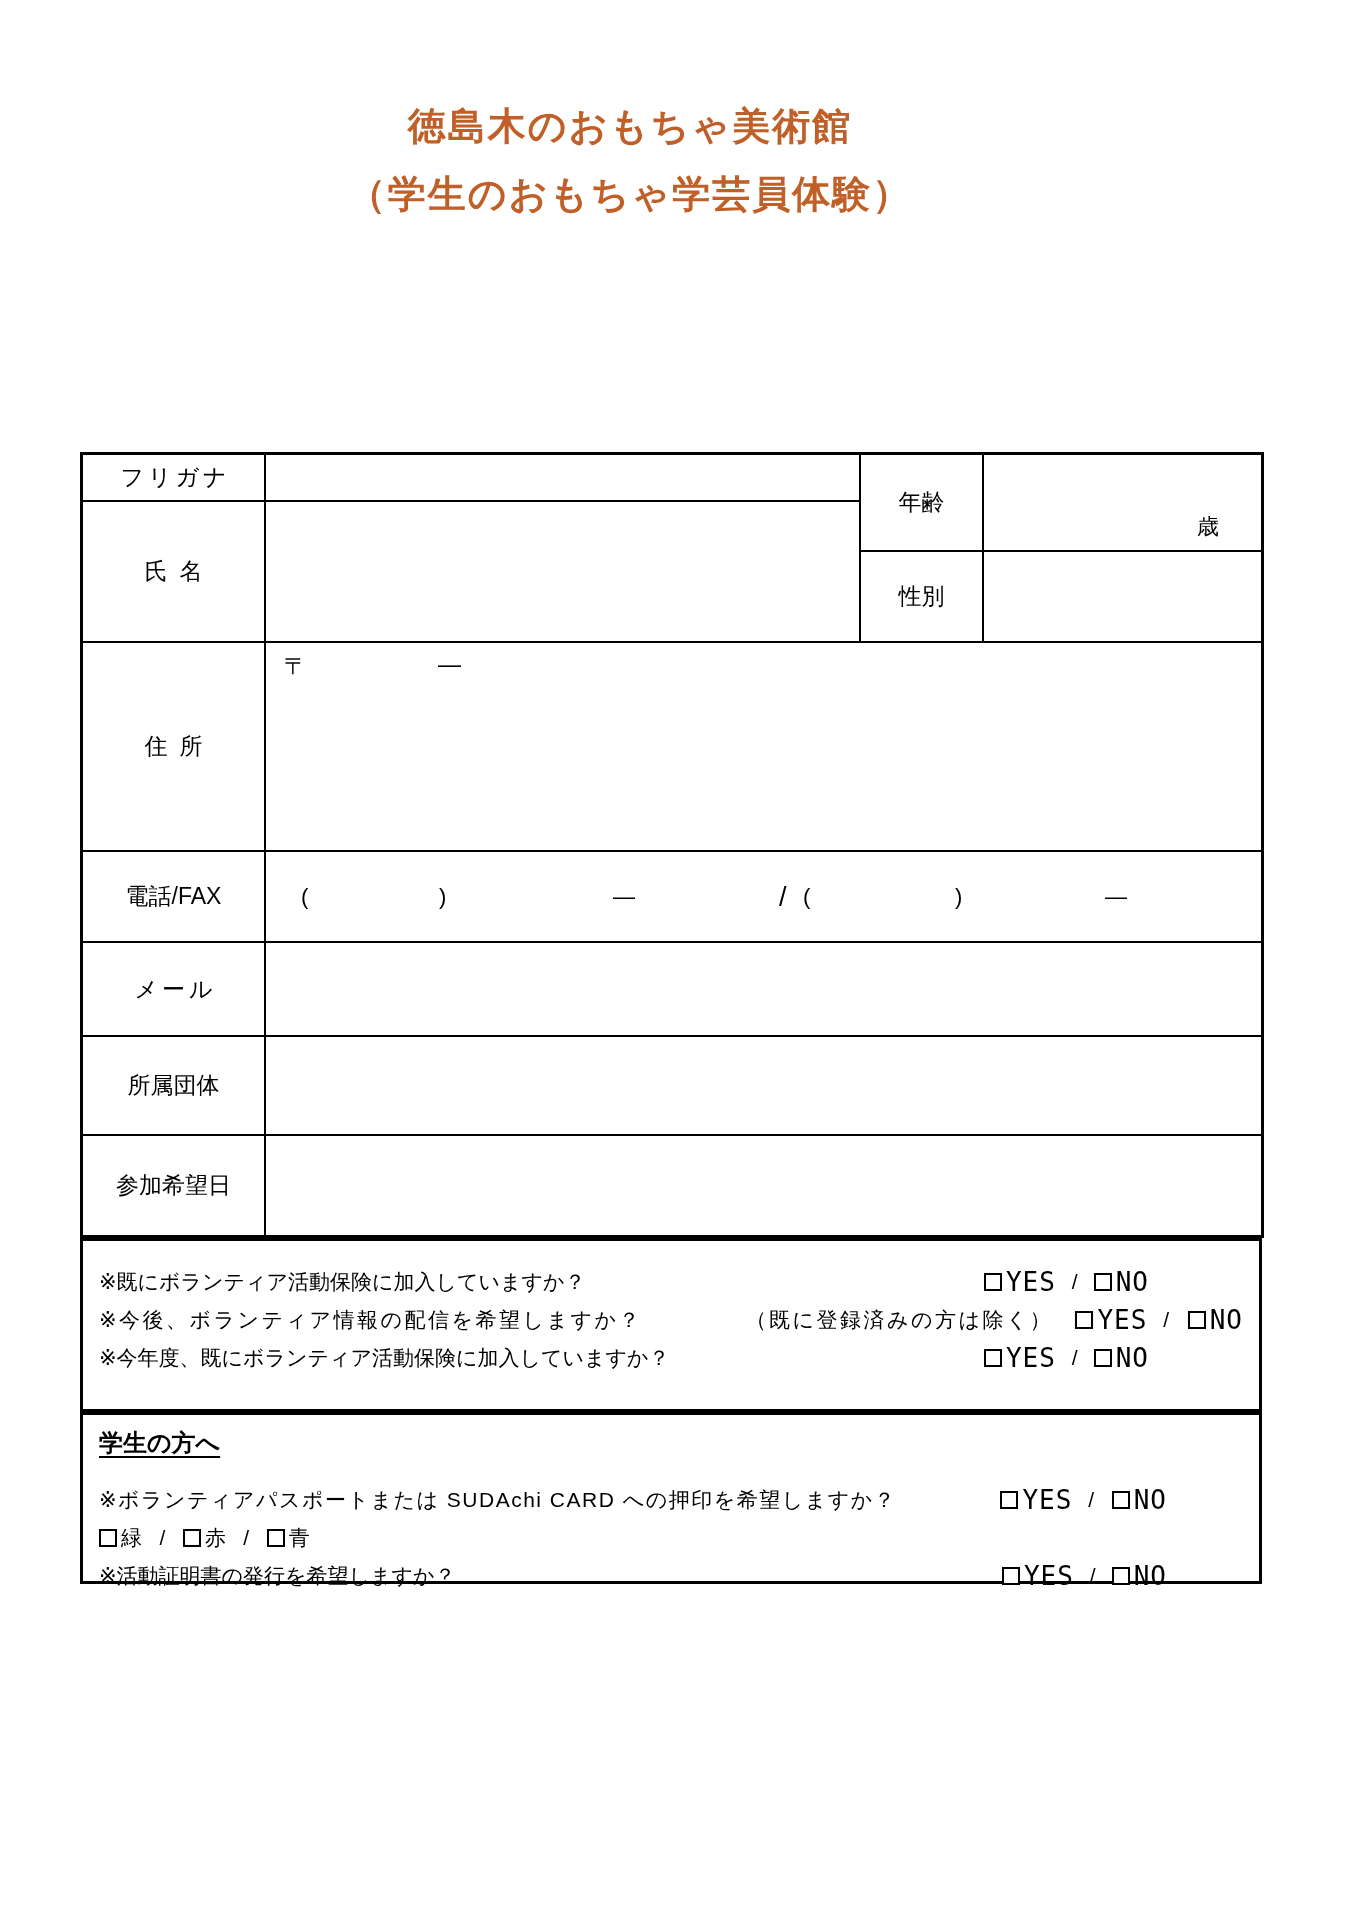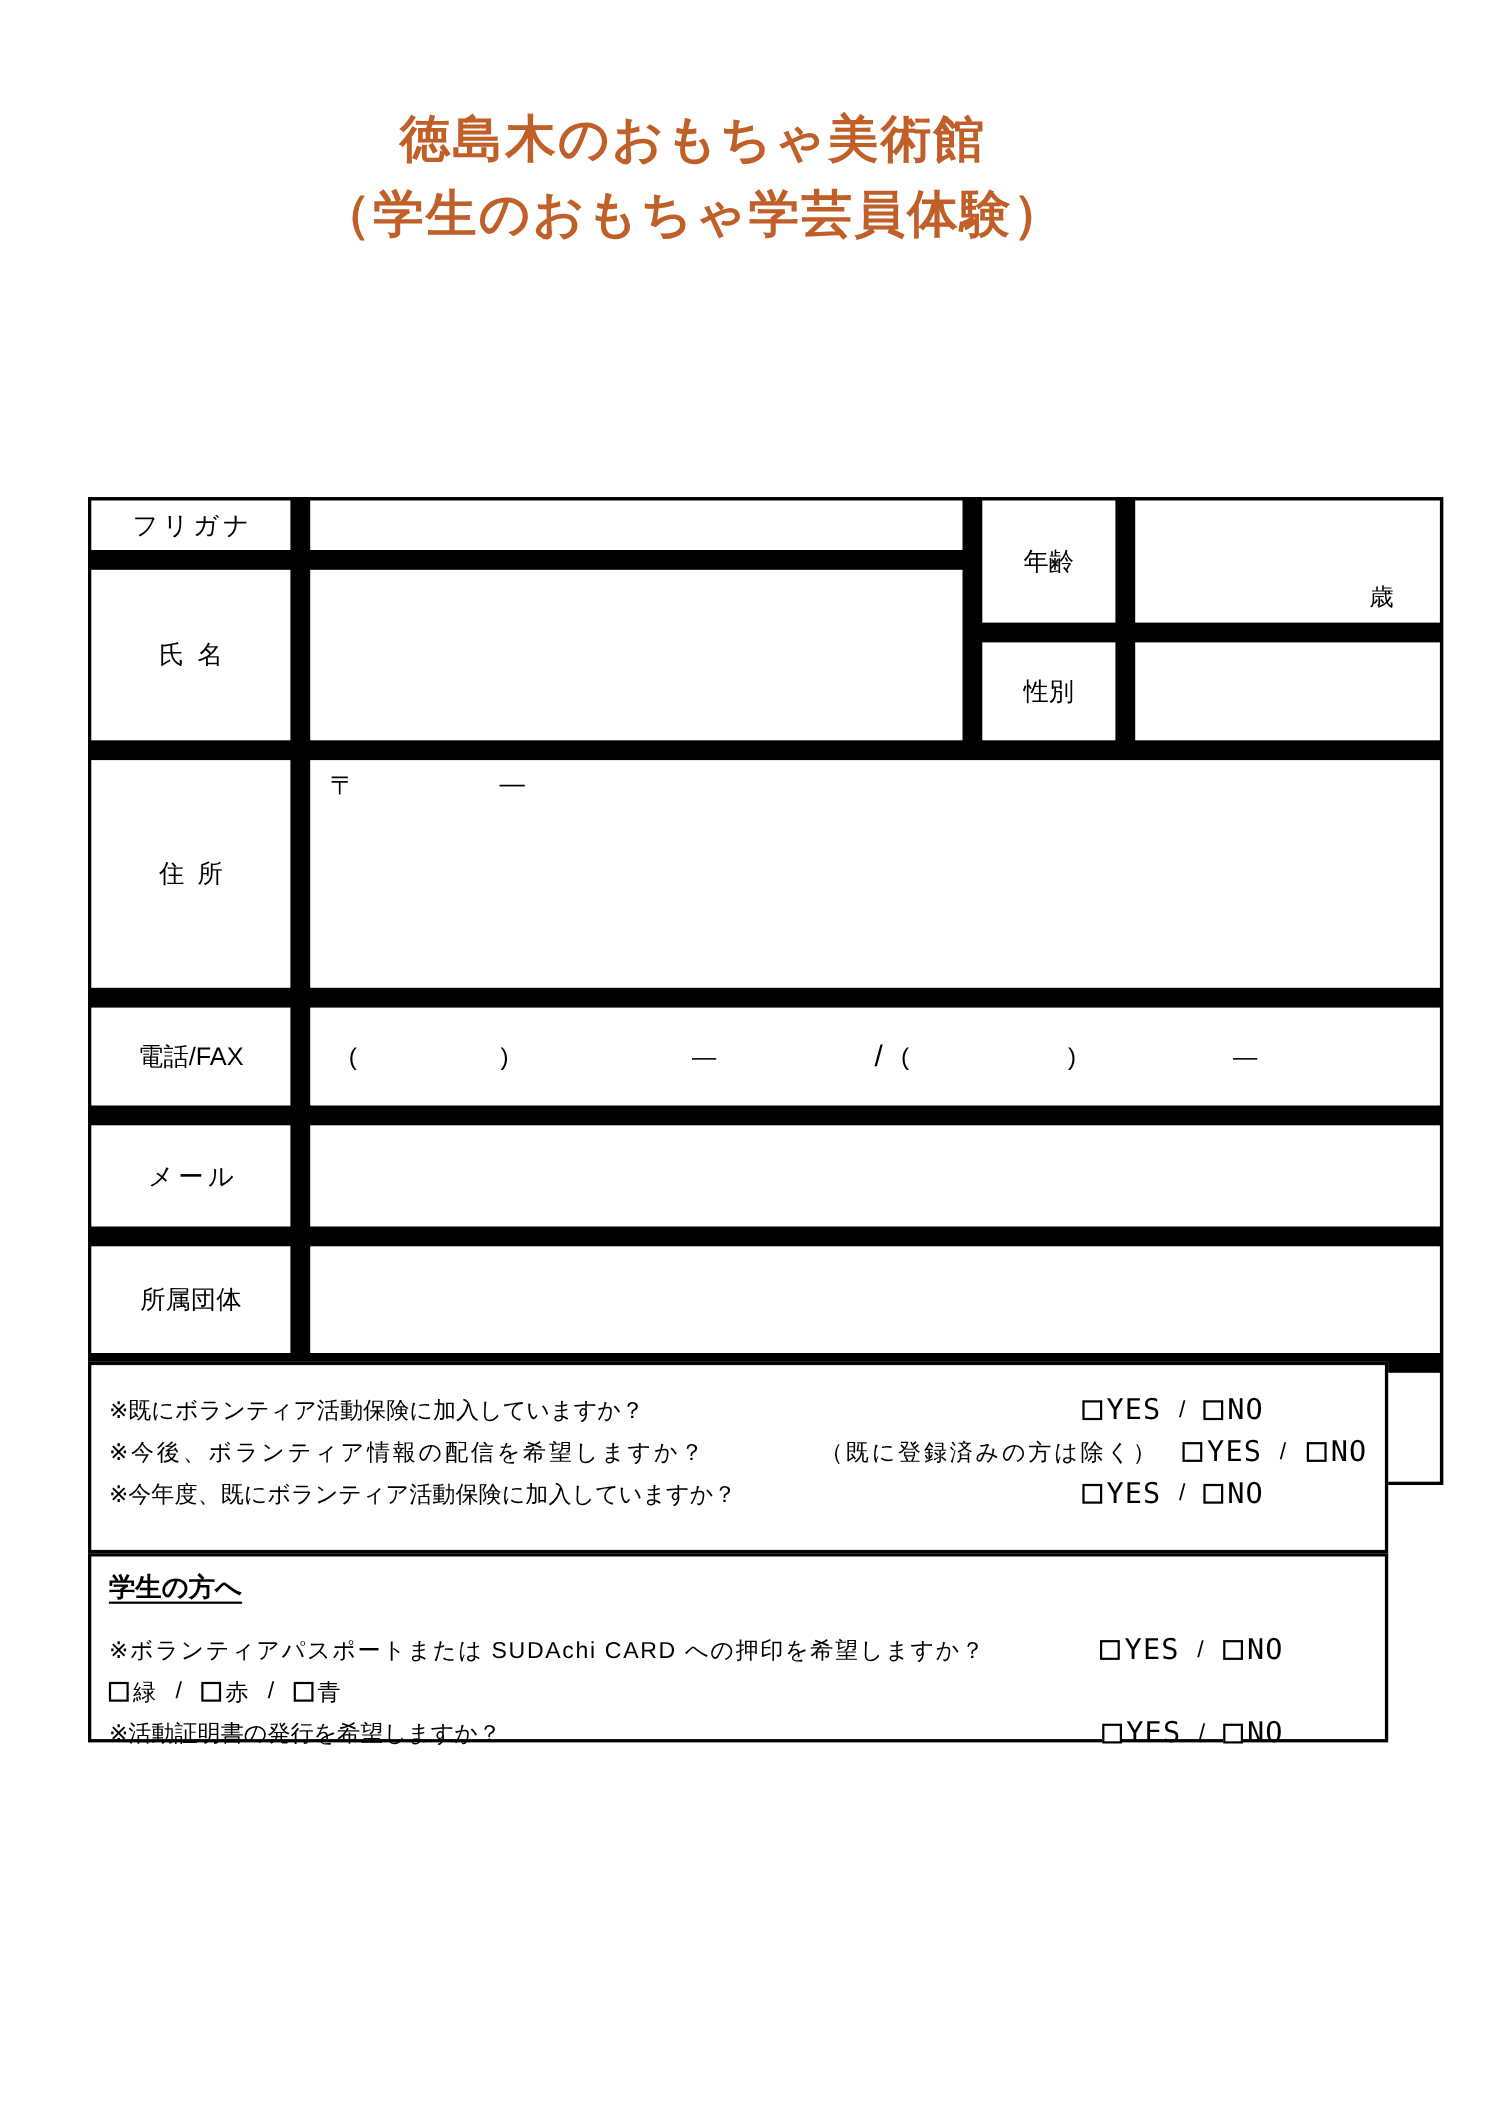--- a/index.html
+++ b/index.html
@@ -1,28 +1,28 @@
 <!DOCTYPE html>
 <html><head>
 <meta charset="utf-8">
 <style>
   html,body{margin:0;padding:0;background:#fff;}
   .page{position:relative;width:1358px;height:1920px;background:#ffffff;
         font-family:"Liberation Sans","DejaVu Sans",sans-serif;color:#000;overflow:hidden;}
 
   
   .title{position:absolute;left:80px;top:92px;width:1100px;text-align:center;
-         font-weight:bold;font-size:46px;line-height:68px;letter-spacing:2px;}
+         font-weight:bold;font-size:38px;line-height:68px;letter-spacing:2px;}
 
   
   .formtable{position:absolute;left:80px;top:452px;
              display:grid;
              grid-template-columns:181px 593px 121px 277px;
              grid-template-rows:45px 48px 89px 207px 89px 92px 97px 99px;
-             gap:18px;background:#000;border:3px solid #000;}
+             gap:2px;background:#000;border:3px solid #000;}
   .cell{background:#fff;position:relative;}
   .lbl{display:flex;align-items:center;justify-content:center;font-size:23px;}
   .sp4{letter-spacing:4px;margin-left:4px;}
   .sp12{letter-spacing:12px;margin-left:12px;}
   .c-fl{grid-column:1;grid-row:1}   .c-fv{grid-column:2;grid-row:1}
   .c-nl{grid-column:1;grid-row:2/span 2} .c-nv{grid-column:2;grid-row:2/span 2}
   .c-al{grid-column:3;grid-row:1/span 2} .c-av{grid-column:4;grid-row:1/span 2}
   .c-gl{grid-column:3;grid-row:3}   .c-gv{grid-column:4;grid-row:3}
   .c-adl{grid-column:1;grid-row:4}  .c-adv{grid-column:2/span 3;grid-row:4}
   .c-phl{grid-column:1;grid-row:5}  .c-phv{grid-column:2/span 3;grid-row:5}

